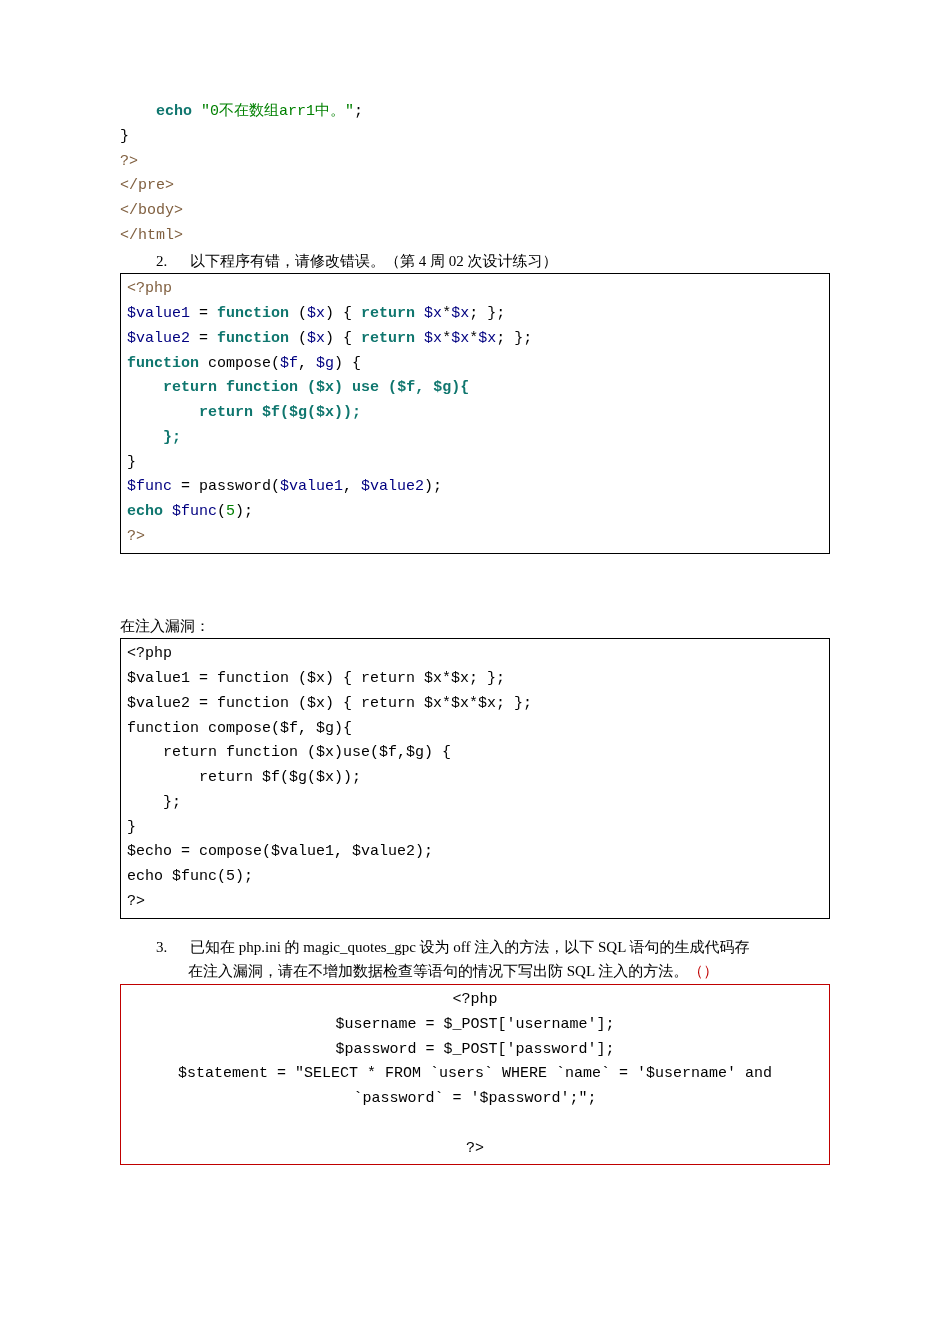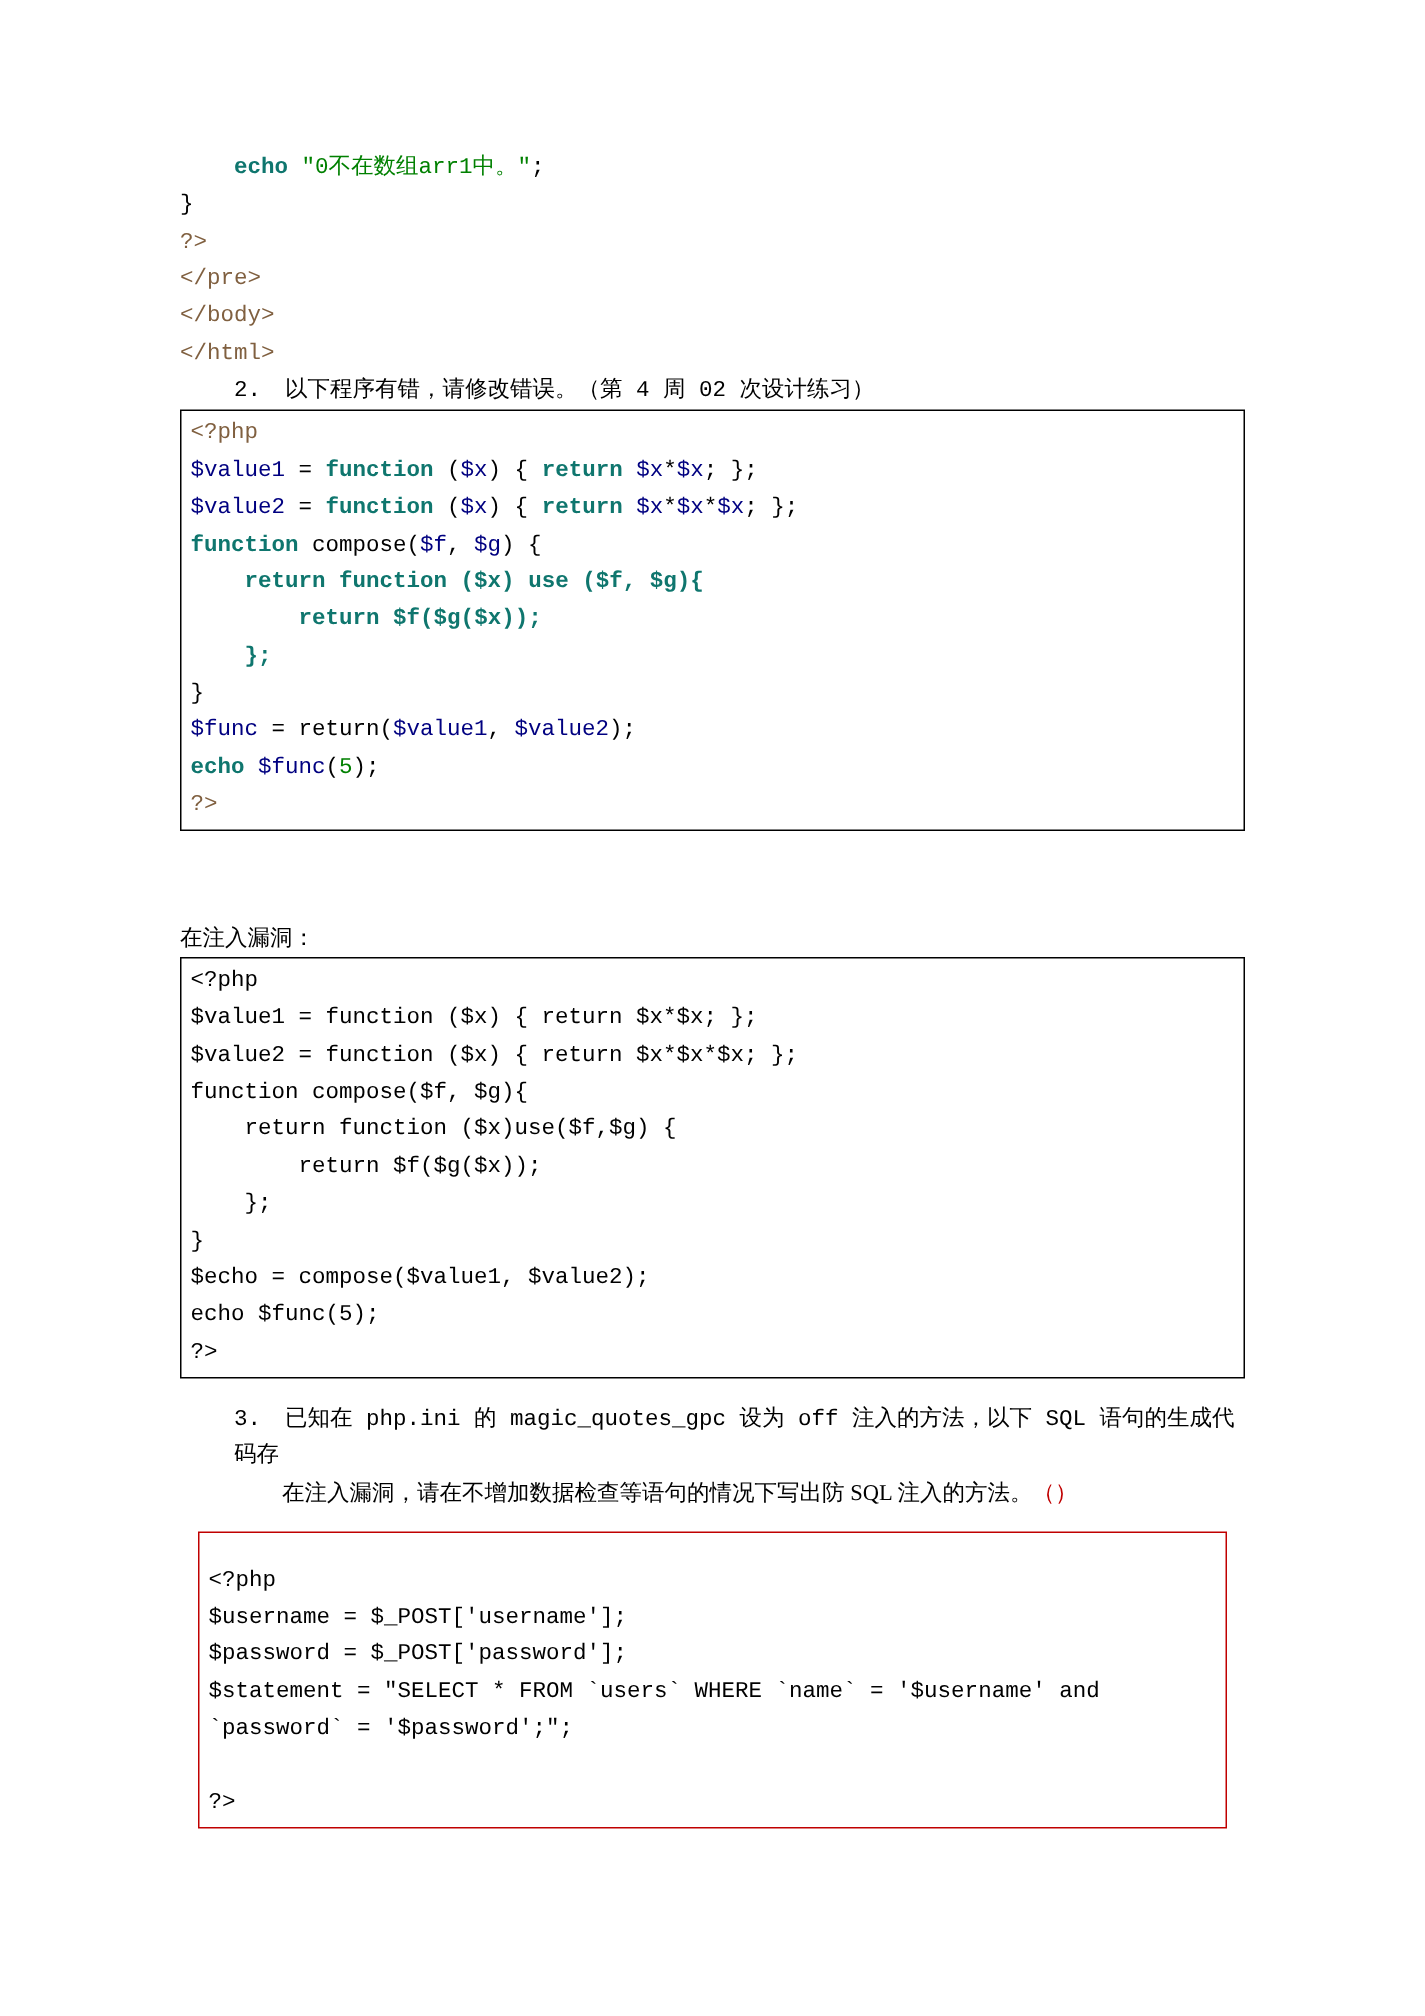--- a/index.html
+++ b/index.html
@@ -24,29 +24,30 @@
   .var { color: #000080; } 
   .str { color: #008000; } 
   .num { color: #008000; } 
   .box {
     border: 1px solid #000;
     padding: 3px 6px 3px 6px;
     margin: 0;
   }
   .box-red {
     border: 1.2px solid #c00000;
-    padding: 20px 6px 3px 6px;
-    margin: 12px;
+    padding: 3px 6px 3px 6px;
+    margin: 0;
+    text-align: center;
   }
   .body-text {
     font-family: "SimSun","宋体","Times New Roman",serif;
     font-size: 15px;
     line-height: 1.65;
   }
-  .indent { padding-left: 36px; font-family: Liberation Mono, monospace; }
+  .indent { padding-left: 36px; }
   .list-num {
     display: inline-block;
     width: 34px;
   }
   .q-indent { padding-left: 68px; }
   .red-paren { color: #c00000; }
   .gap { height: 60px; }
   .small-gap { height: 16px; }
 </style>
 </head>
@@ -66,21 +67,21 @@
   </div>
 
   <div class="box code"><span class="tag">&lt;?php</span>
 <span><span class="var">$value1</span><span> = </span><span class="kw">function </span><span>(</span><span class="var">$x</span><span>) { </span><span class="kw">return </span><span class="var">$x</span><span>*</span><span class="var">$x</span><span>; };</span></span>
 <span><span class="var">$value2</span><span> = </span><span class="kw">function </span><span>(</span><span class="var">$x</span><span>) { </span><span class="kw">return </span><span class="var">$x</span><span>*</span><span class="var">$x</span><span>*</span><span class="var">$x</span><span>; };</span></span>
 <span><span class="kw">function </span><span>compose(</span><span class="var">$f</span><span>, </span><span class="var">$g</span><span>) {</span></span>
 <span class="kw"><span>    </span><span>return function </span><span class="kw">(</span><span class="kw">$x</span><span class="kw">) </span><span>use </span><span class="kw">(</span><span class="kw">$f</span><span class="kw">, </span><span class="kw">$g</span><span class="kw">){</span></span>
 <span class="kw"><span>        </span><span>return </span><span>$f</span><span>(</span><span>$g</span><span>(</span><span>$x</span><span>));</span></span>
 <span class="kw"><span>    </span><span>};</span></span>
 <span>}</span>
-<span><span class="var">$func</span><span> = return(</span><span class="var">$value1</span><span>, </span><span class="var">$value2</span><span>);</span></span>
+<span><span class="var">$func</span><span> = password(</span><span class="var">$value1</span><span>, </span><span class="var">$value2</span><span>);</span></span>
 <span><span class="kw">echo </span><span class="var">$func</span><span>(</span><span class="num">5</span><span>);</span></span>
 <span class="tag">?&gt;</span></div>
 
   <div class="gap"></div>
 
   <div class="body-text">在注入漏洞：</div>
 
   <div class="box code"><span>&lt;?php</span>
 <span>$value1 = function ($x) { return $x*$x; };</span>
 <span>$value2 = function ($x) { return $x*$x*$x; };</span>

